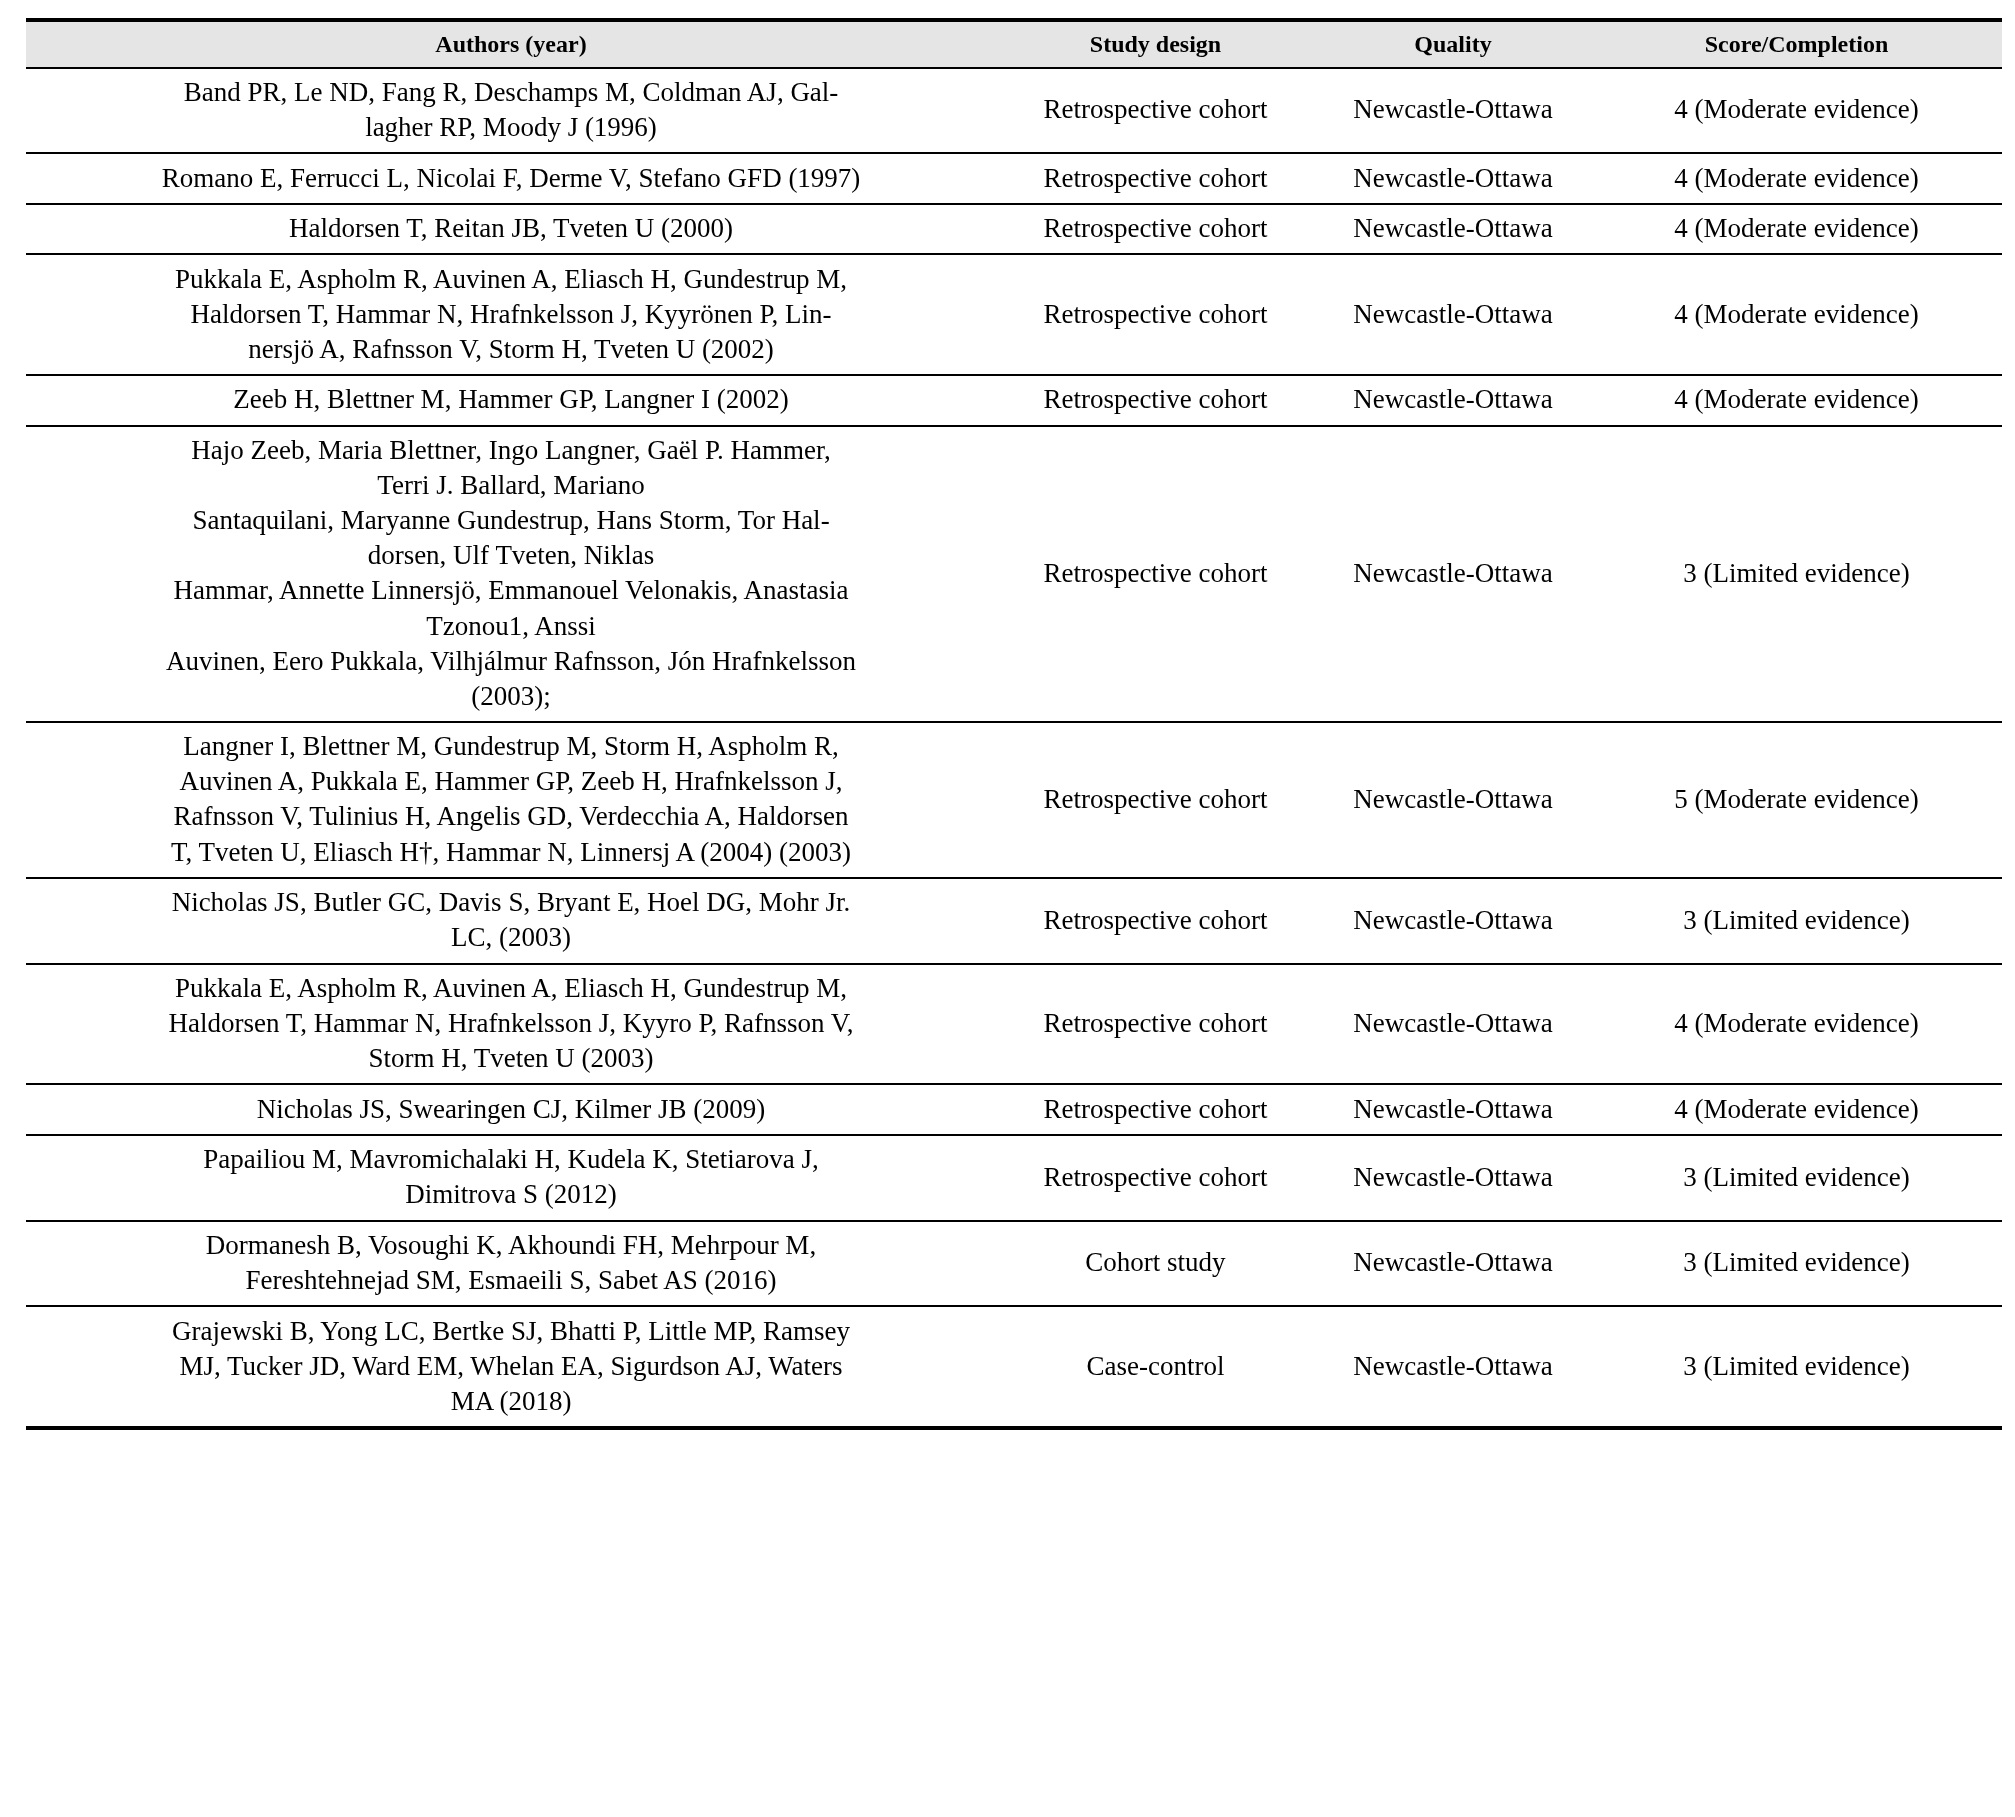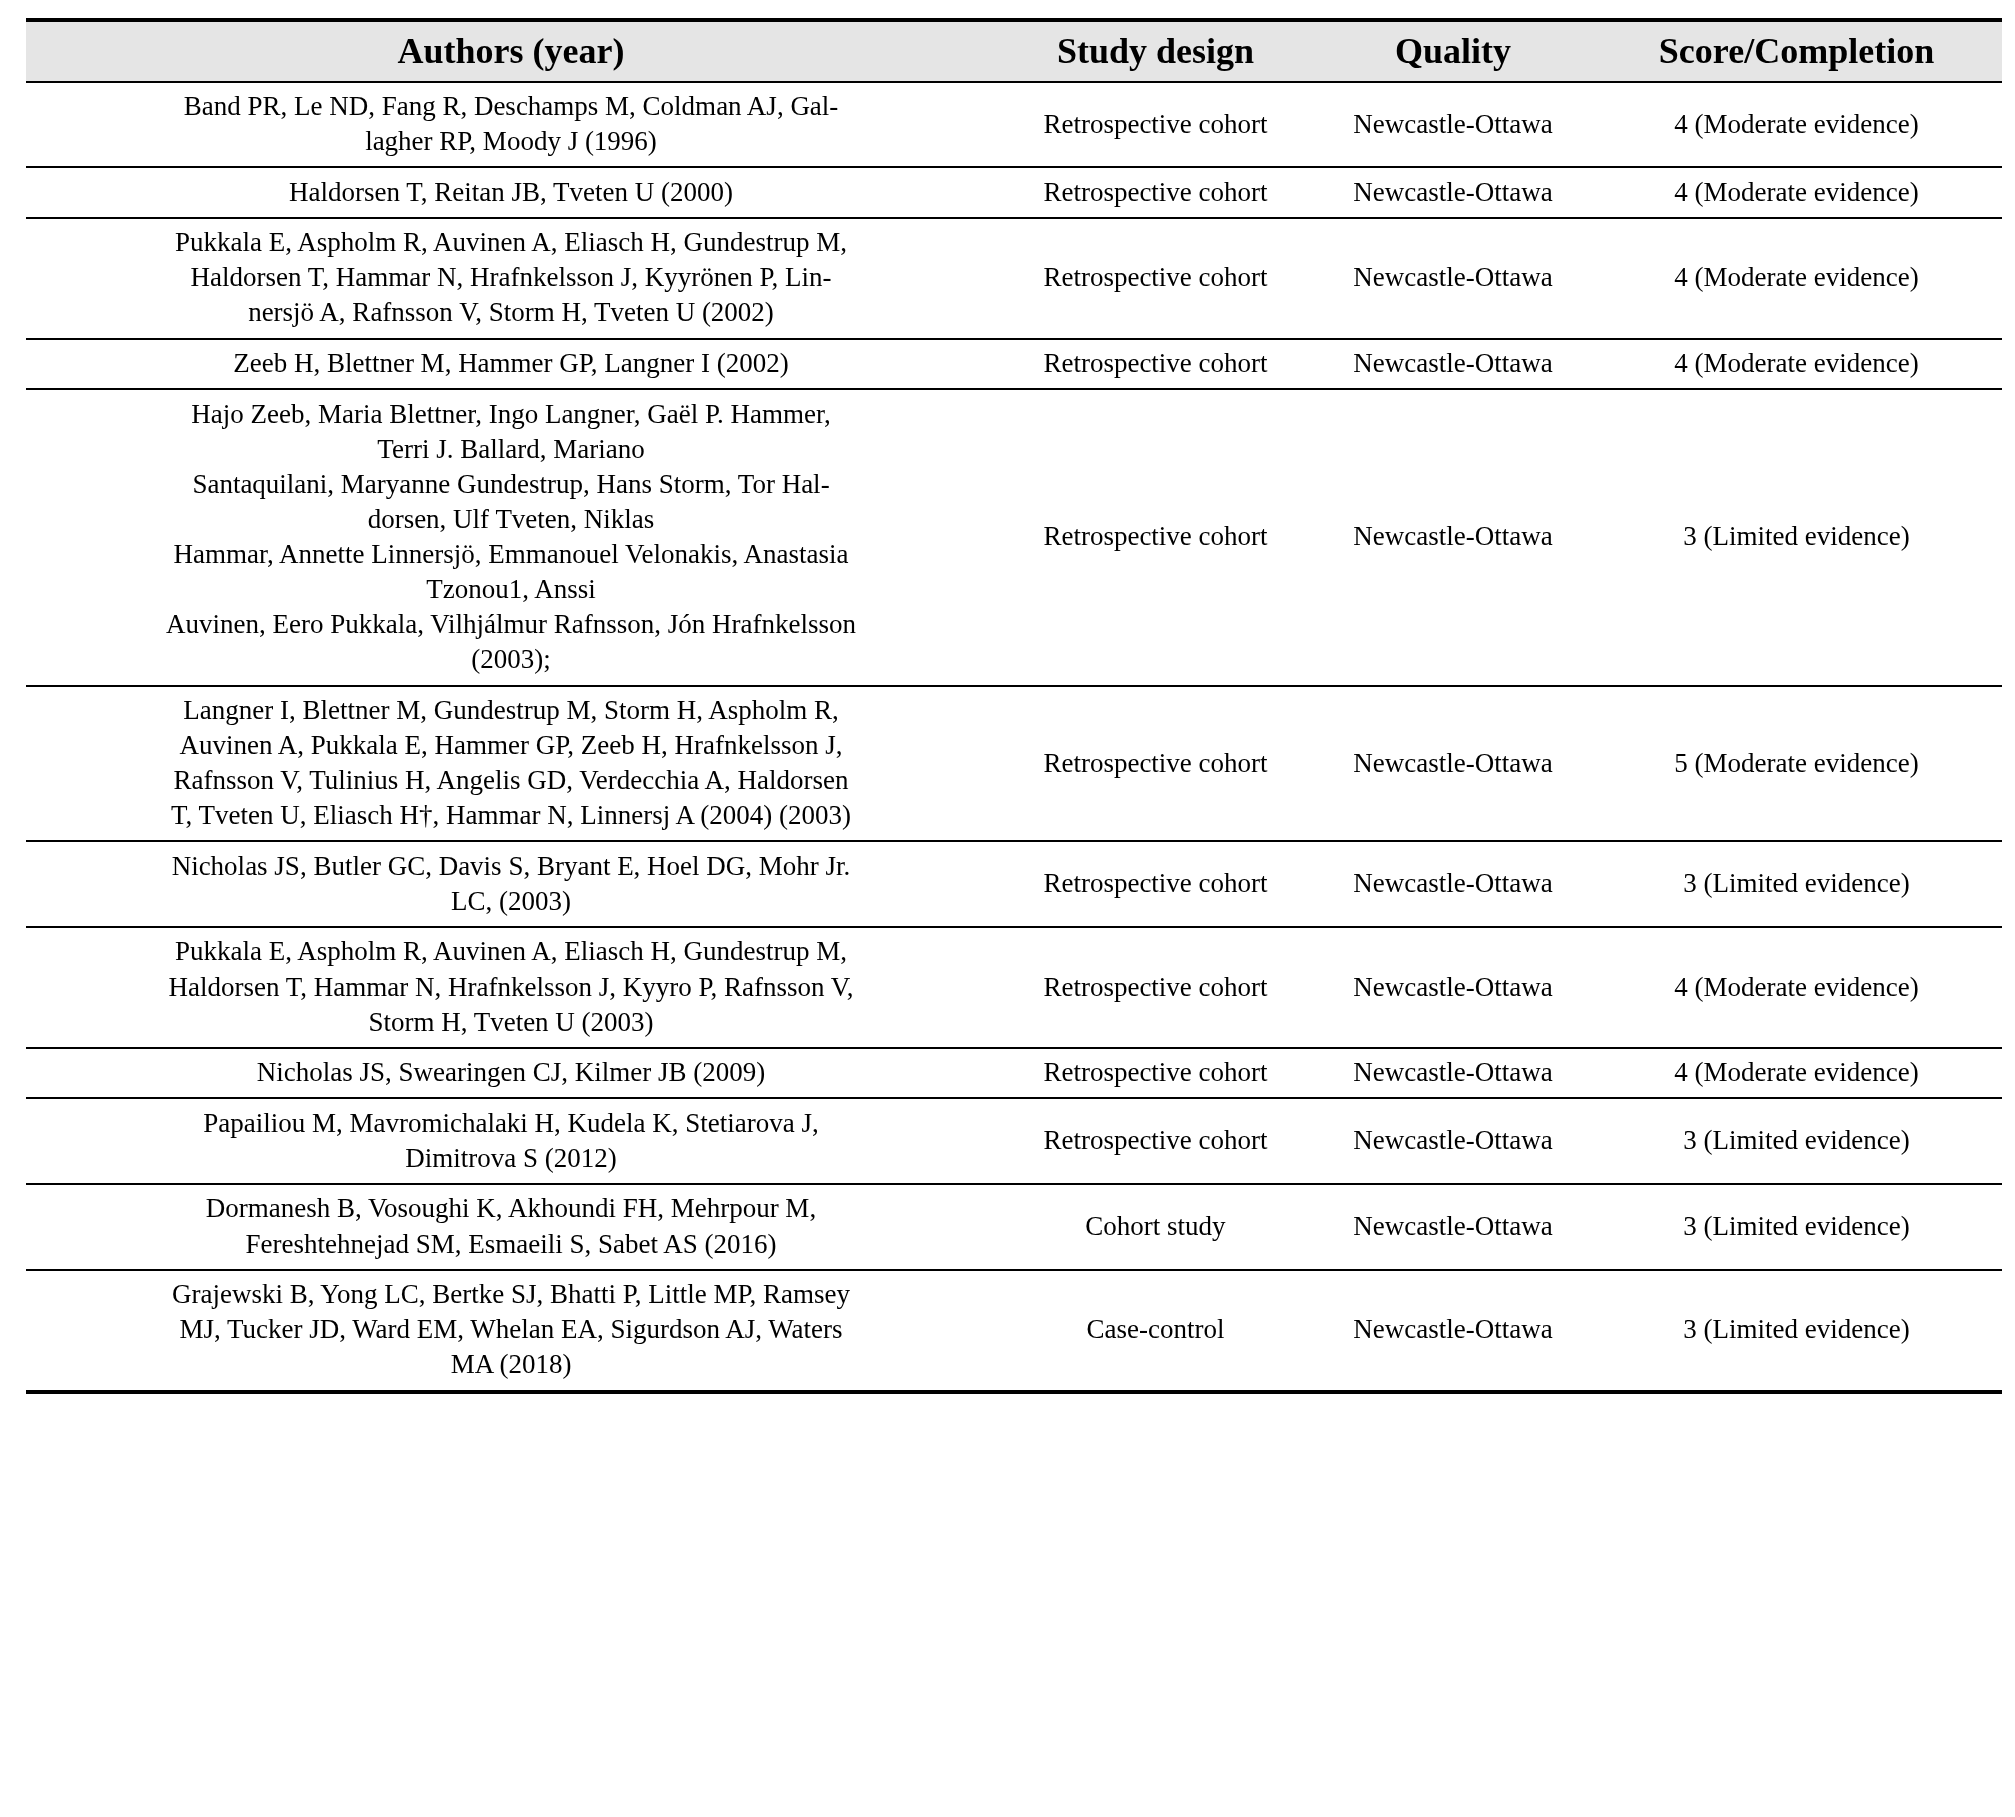--- a/index.html
+++ b/index.html
@@ -33,21 +33,21 @@
   table.study-table col.c-quality { width: 276px; }
   table.study-table col.c-score   { width: 411px; }
 
   thead tr.header-row {
     background: #e5e5e5;
   }
   thead th {
     border-top: 4.5px solid #000000;
     border-bottom: 2.7px solid #000000;
     font-weight: bold;
-    font-size: 36px;
+    font-size: 24px;
     line-height: 1.18;
     padding: 7.7px 4.5px 8.6px 4.5px;
     text-align: center;
     vertical-align: middle;
     background: #e5e5e5;
   }
 
   tbody td {
     border-bottom: 2.3px solid #000000;
     font-size: 27px;
@@ -100,20 +100,34 @@
           </td>
           <td class="quality-cell">
             <span class="cell-line">Newcastle-Ottawa</span>
           </td>
           <td class="score-cell">
             <span class="cell-line">4 (Moderate evidence)</span>
           </td>
         </tr>
         <tr>
           <td class="authors-cell">
+            <span class="cell-line">Romano E, Ferrucci L, Nicolai F, Derme V, Stefano GFD (1997)</span>
+          </td>
+          <td class="design-cell">
+            <span class="cell-line">Retrospective cohort</span>
+          </td>
+          <td class="quality-cell">
+            <span class="cell-line">Newcastle-Ottawa</span>
+          </td>
+          <td class="score-cell">
+            <span class="cell-line">4 (Moderate evidence)</span>
+          </td>
+        </tr>
+        <tr>
+          <td class="authors-cell">
             <span class="cell-line">Haldorsen T, Reitan JB, Tveten U (2000)</span>
           </td>
           <td class="design-cell">
             <span class="cell-line">Retrospective cohort</span>
           </td>
           <td class="quality-cell">
             <span class="cell-line">Newcastle-Ottawa</span>
           </td>
           <td class="score-cell">
             <span class="cell-line">4 (Moderate evidence)</span>

